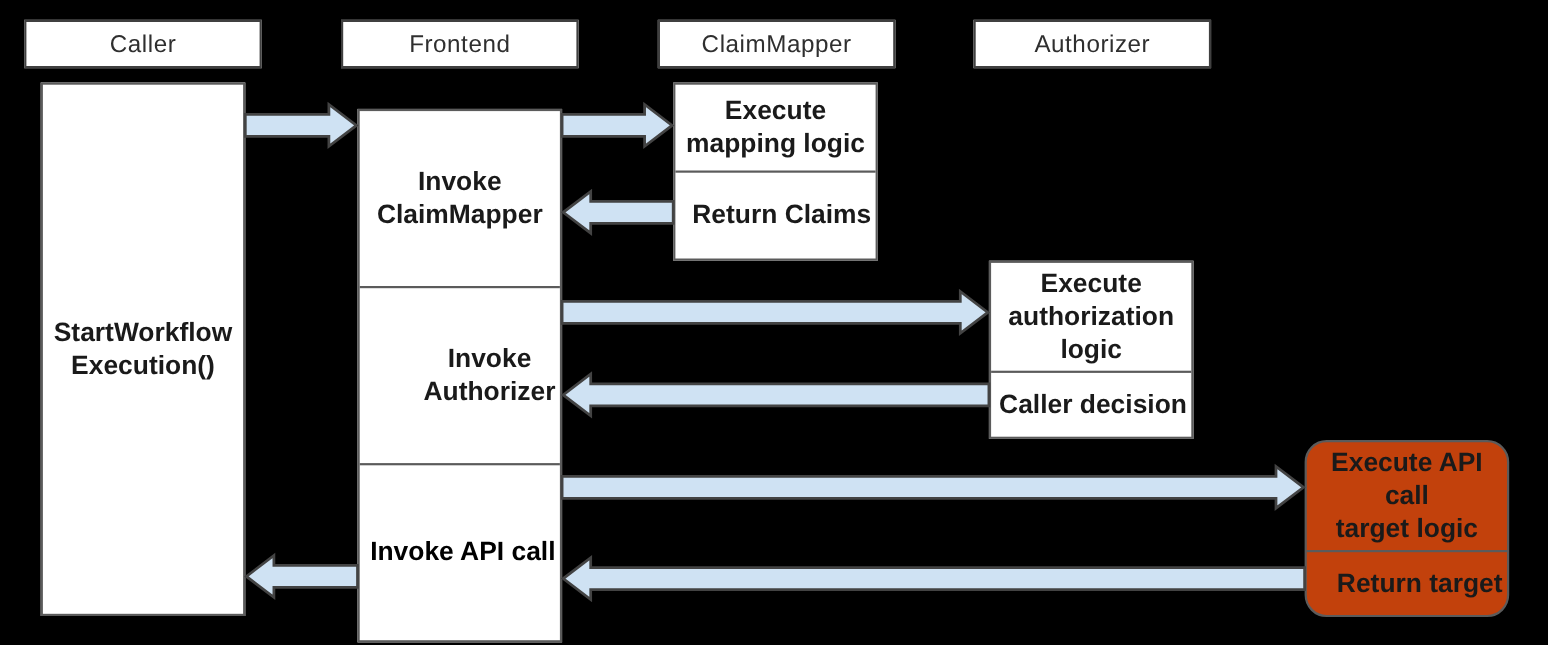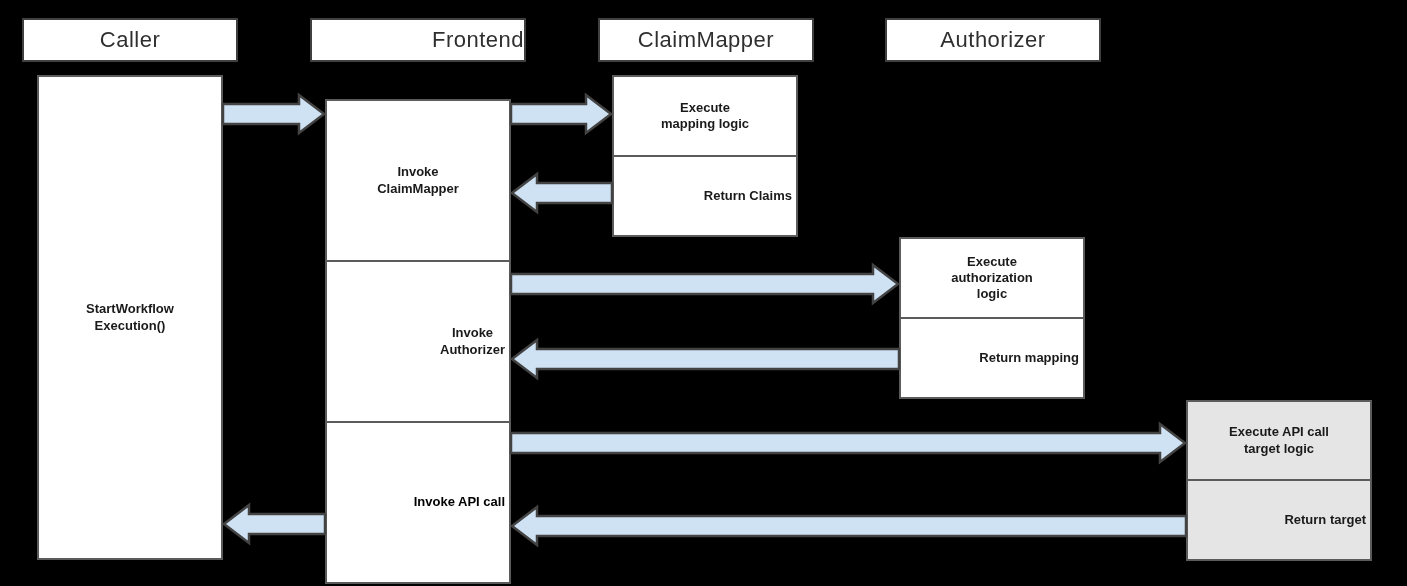--- a/index.html
+++ b/index.html
@@ -38,21 +38,21 @@
     flex-direction: column;
   }
   .section {
     box-sizing: border-box;
     flex-basis: 0;
     display: flex;
     align-items: center;
     justify-content: center;
     text-align: center;
     color: #1a1a1a;
-    font-size: 13px;
+    font-size: 24px;
     font-weight: 700;
     line-height: 1.25;
     white-space: pre-line;
     padding: 4px;
   }
   .section + .section {
     border-top: 2px solid #5b5b5b;
     justify-content: flex-end;
   }
   #arrows {
@@ -62,21 +62,21 @@
     pointer-events: none;
   }
 </style>
 </head>
 <body>
 
 <div id="canvas" style="width: 1407px; height: 586px; background: rgb(0, 0, 0);">
     <div class="actor-header" style="left: 22px; top: 18px; width: 216px; height: 44px; background: rgb(255, 255, 255); border-color: rgb(64, 64, 64); color: rgb(47, 47, 47);">
       <span>Caller</span>
     </div>
-    <div class="actor-header" style="left: 310px; top: 18px; width: 216px; height: 44px; background: rgb(255, 255, 255); border-color: rgb(64, 64, 64); color: rgb(47, 47, 47); justify-content: flex-end;">
+    <div class="actor-header" style="left: 310px; top: 18px; width: 216px; height: 44px; background: rgb(255, 255, 255); border-color: rgb(64, 64, 64); color: rgb(47, 47, 47);">
       <span>Frontend</span>
     </div>
     <div class="actor-header" style="left: 598px; top: 18px; width: 216px; height: 44px; background: rgb(255, 255, 255); border-color: rgb(64, 64, 64); color: rgb(47, 47, 47);">
       <span>ClaimMapper</span>
     </div>
     <div class="actor-header" style="left: 885px; top: 18px; width: 216px; height: 44px; background: rgb(255, 255, 255); border-color: rgb(64, 64, 64); color: rgb(47, 47, 47);">
       <span>Authorizer</span>
     </div>
     <div class="activation" style="left: 37px; top: 75px; width: 186px; height: 485px; background: rgb(255, 255, 255); border-color: rgb(91, 91, 91);">
       <div class="section" style="flex-grow: 485; color: rgb(26, 26, 26);"><span>StartWorkflow
@@ -91,23 +91,23 @@
     </div>
     <div class="activation" style="left: 612px; top: 75px; width: 186px; height: 162px; background: rgb(255, 255, 255); border-color: rgb(91, 91, 91);">
       <div class="section" style="flex-grow: 81; color: rgb(26, 26, 26);"><span>Execute
 mapping logic</span></div>
       <div class="section" style="flex-grow: 81; color: rgb(26, 26, 26);"><span>Return Claims</span></div>
     </div>
     <div class="activation" style="left: 899px; top: 237px; width: 186px; height: 162px; background: rgb(255, 255, 255); border-color: rgb(91, 91, 91);">
       <div class="section" style="flex-grow: 81; color: rgb(26, 26, 26);"><span>Execute
 authorization
 logic</span></div>
-      <div class="section" style="flex-grow: 81; color: rgb(26, 26, 26);"><span>Return mapping</span></div>
+      <div class="section" style="flex-grow: 81; color: rgb(26, 26, 26);"><span>Caller decision</span></div>
     </div>
-    <div class="activation" style="left: 1186px; top: 400px; width: 186px; height: 161px; background: #e5e5e5; border-color: rgb(91, 91, 91);">
+    <div class="activation" style="left: 1186px; top: 400px; width: 186px; height: 161px; background: #c2410c; border-color: rgb(91, 91, 91); border-radius: 20px;">
       <div class="section" style="flex-grow: 80; color: rgb(26, 26, 26);"><span>Execute API call
 target logic</span></div>
       <div class="section" style="flex-grow: 81; color: rgb(26, 26, 26);"><span>Return target</span></div>
     </div>
     <svg id="arrows" width="1407" height="586" viewBox="0 0 1407 586">
       <polygon points="223,104 299,104 299,95 324,114 299,133 299,124 223,124" fill="#cfe2f3" stroke="#434343" stroke-width="2.5" stroke-linejoin="miter"></polygon>
       <polygon points="511,104 586,104 586,95 611,114 586,133 586,124 511,124" fill="#cfe2f3" stroke="#434343" stroke-width="2.5" stroke-linejoin="miter"></polygon>
       <polygon points="612,183 537,183 537,174 512,193 537,212 537,203 612,203" fill="#cfe2f3" stroke="#434343" stroke-width="2.5" stroke-linejoin="miter"></polygon>
       <polygon points="511,274 873,274 873,265 898,284 873,303 873,294 511,294" fill="#cfe2f3" stroke="#434343" stroke-width="2.5" stroke-linejoin="miter"></polygon>
       <polygon points="899,349 537,349 537,340 512,359 537,378 537,369 899,369" fill="#cfe2f3" stroke="#434343" stroke-width="2.5" stroke-linejoin="miter"></polygon>

